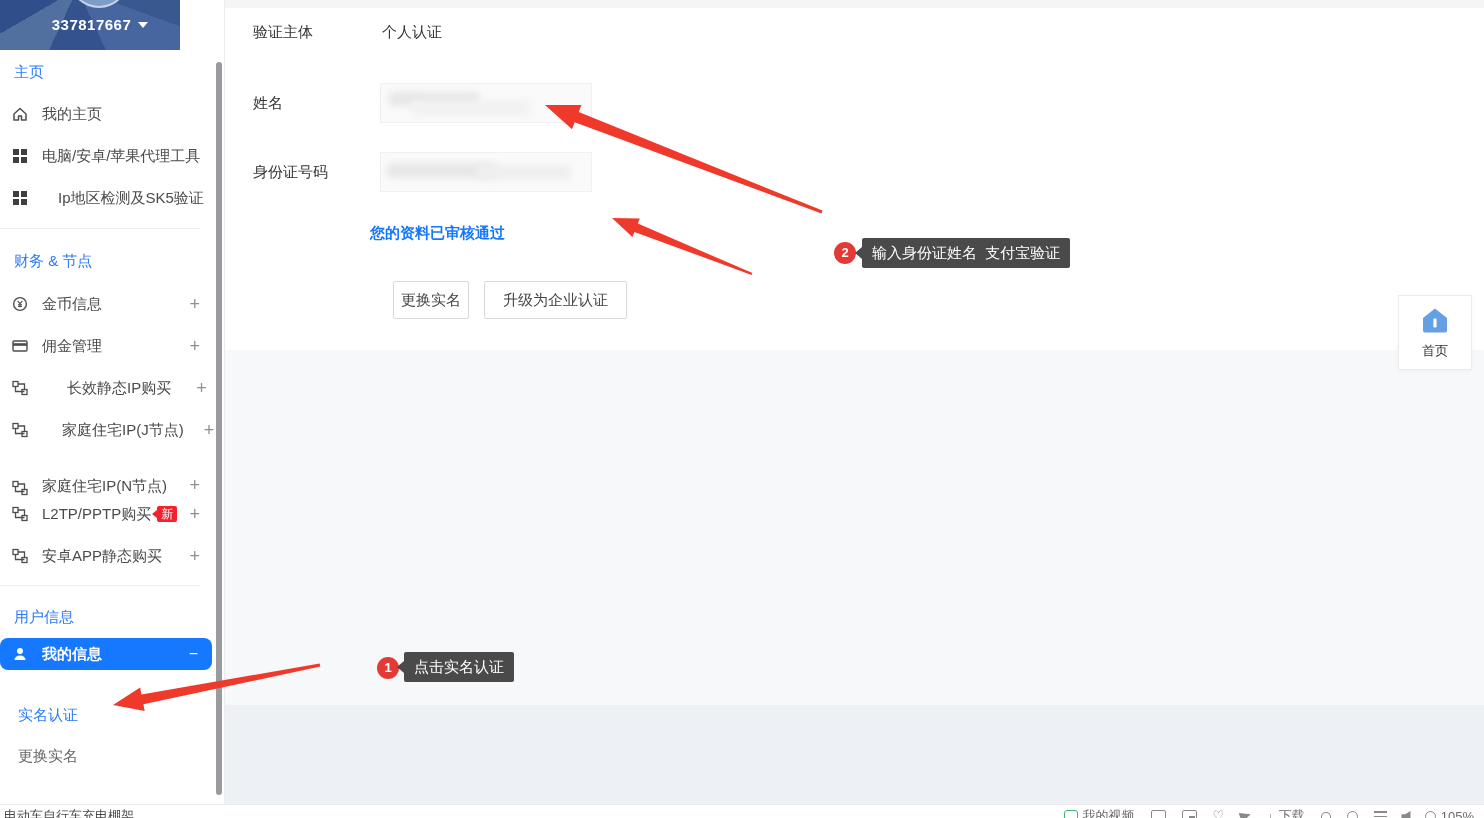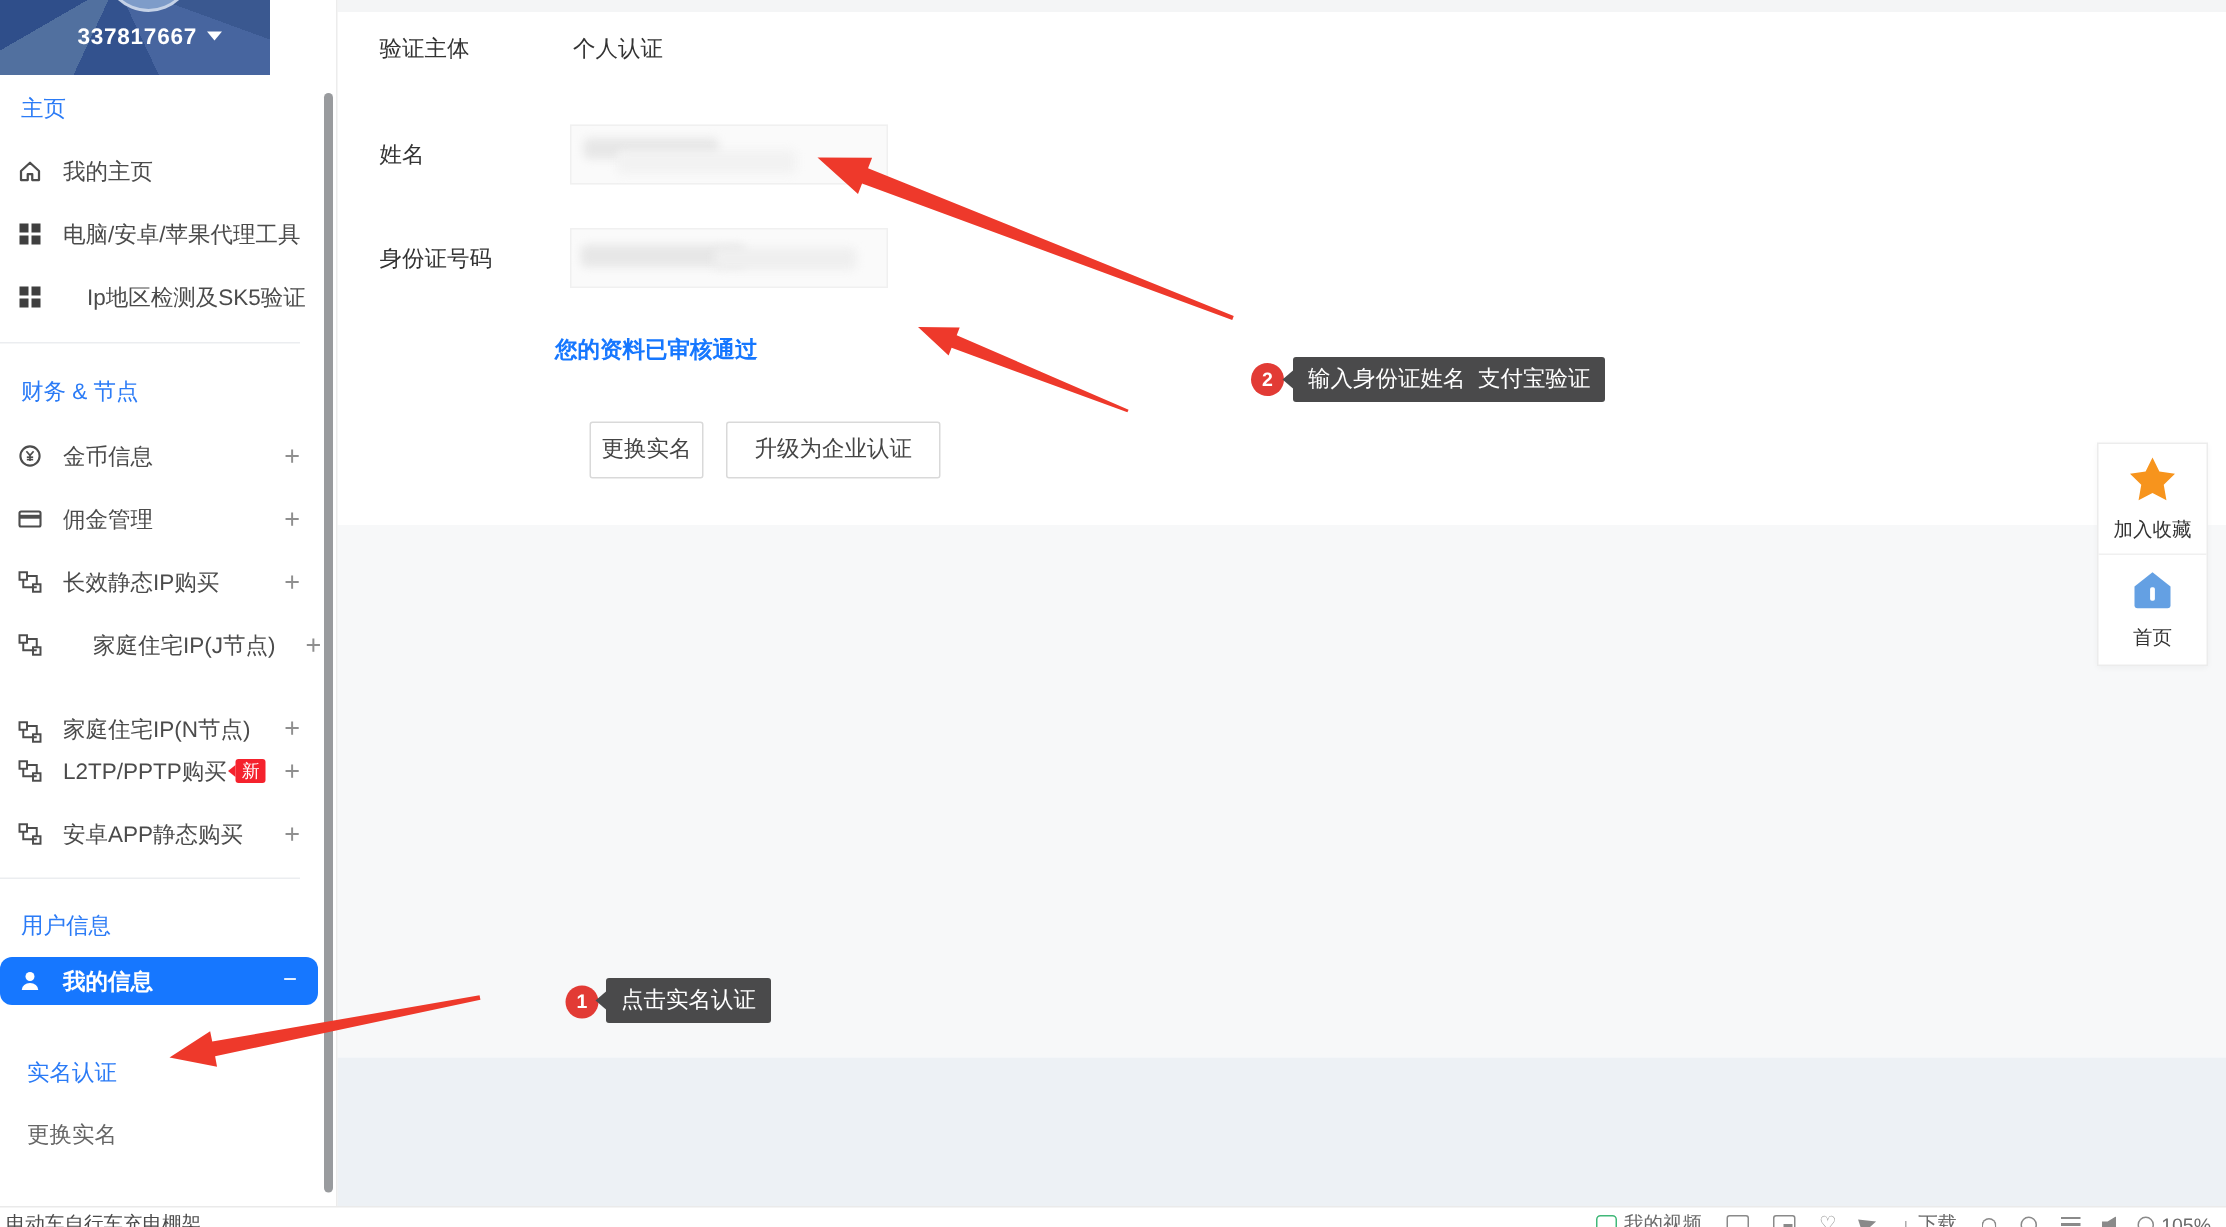--- a/index.html
+++ b/index.html
@@ -151,21 +151,21 @@
       <span class="nav-icon">
         <svg width="16" height="16" viewBox="0 0 16 16">
             <rect x="1" y="3" width="14" height="10" rx="1" fill="none" stroke="#4d4d4d" stroke-width="1.4"></rect>
             <rect x="1" y="5.2" width="14" height="2.6" fill="#4d4d4d"></rect>
           </svg>
       </span>
       <span class="nav-label">佣金管理</span>
       <span class="nav-plus">+</span>
     </div>
 
-    <div class="nav-row" style="top:377px;">
+    <div class="nav-row" style="top:377px;gap:25px;">
       <span class="nav-icon">
         <svg width="16" height="16" viewBox="0 0 16 16">
             <g fill="none" stroke="#4d4d4d" stroke-width="1.3">
               <rect x="1" y="1.5" width="5" height="5"></rect>
               <rect x="10" y="9.5" width="5" height="5"></rect>
               <path d="M3.5 6.5 V11.5 H12.5"></path>
               <path d="M6 4 H12.5 V9.5"></path>
             </g>
           </svg>
       </span>
@@ -284,28 +284,20 @@
     <div class="co-tip" style="left:404px;top:652px;">点击实名认证</div>
   </div>
 
   <svg class="anno-svg" width="1484" height="818" viewBox="0 0 1484 818">
     <polygon points="545,105 581.4,105.1 578.7,112.1 822.5,210.6 821.5,213.4 574.7,122.3 572,129.3" fill="#ee392b"></polygon>
     <polygon points="612,218 639.8,218.4 637.8,223.5 752.4,273.1 751.6,274.9 634.4,231.9 632.4,237" fill="#ee392b"></polygon>
     <polygon points="113,705 140.1,687.5 141.5,694.4 319.7,663.5 320.3,666.5 143.4,704.2 144.7,711.1" fill="#ee392b"></polygon>
   </svg>
 
   <div class="float-panel">
-    <div class="fp-cell">
-      <span>
-        <svg width="34" height="32" viewBox="0 0 34 32">
-            <path d="M17 2 L21.6 11.4 32 12.9 24.5 20.2 26.3 30.5 17 25.6 7.7 30.5 9.5 20.2 2 12.9 12.4 11.4 Z" fill="#f7941d"></path>
-          </svg>
-      </span>
-      <span class="fp-label">加入收藏</span>
-    </div>
     <div class="fp-cell">
       <span>
         <svg width="30" height="28" viewBox="0 0 30 28">
             <path d="M15 2.5 L27 12 V24.5 a2 2 0 0 1 -2 2 H5 a2 2 0 0 1 -2 -2 V12 Z" fill="#64a0e3"></path>
             <rect x="13.4" y="12.5" width="3.2" height="9" rx="1.2" fill="#fff"></rect>
           </svg>
       </span>
       <span class="fp-label">首页</span>
     </div>
   </div>

